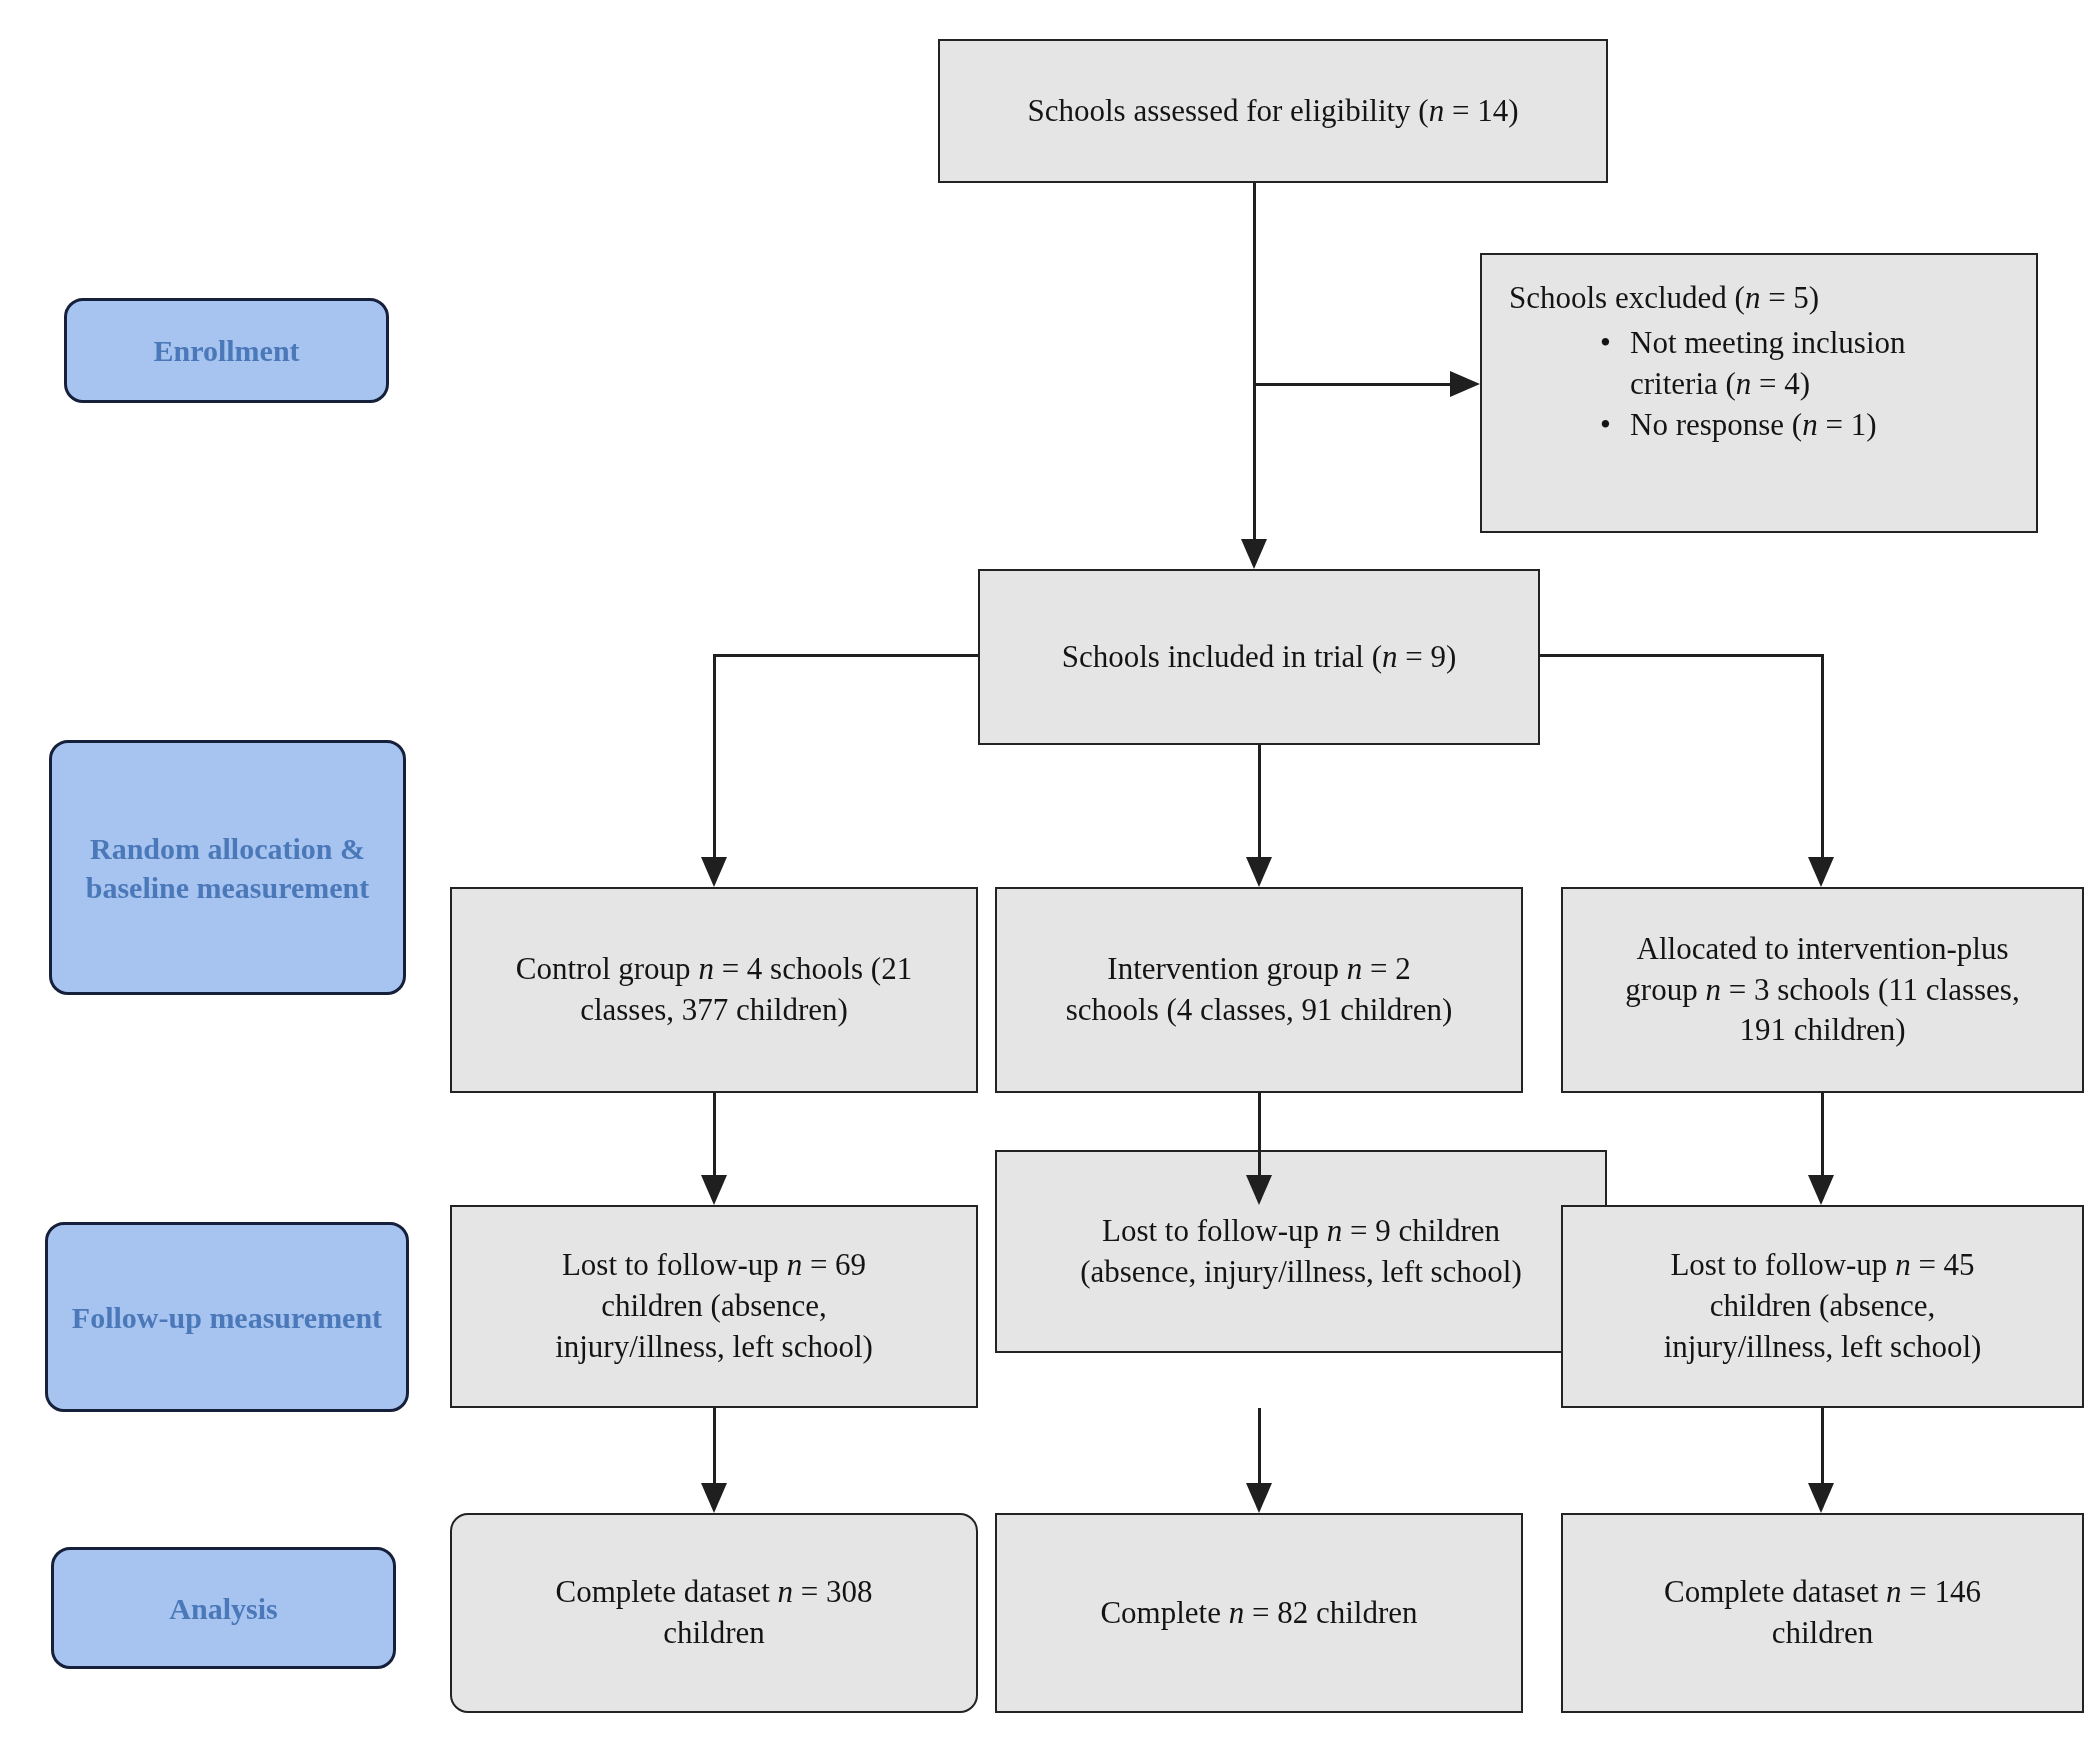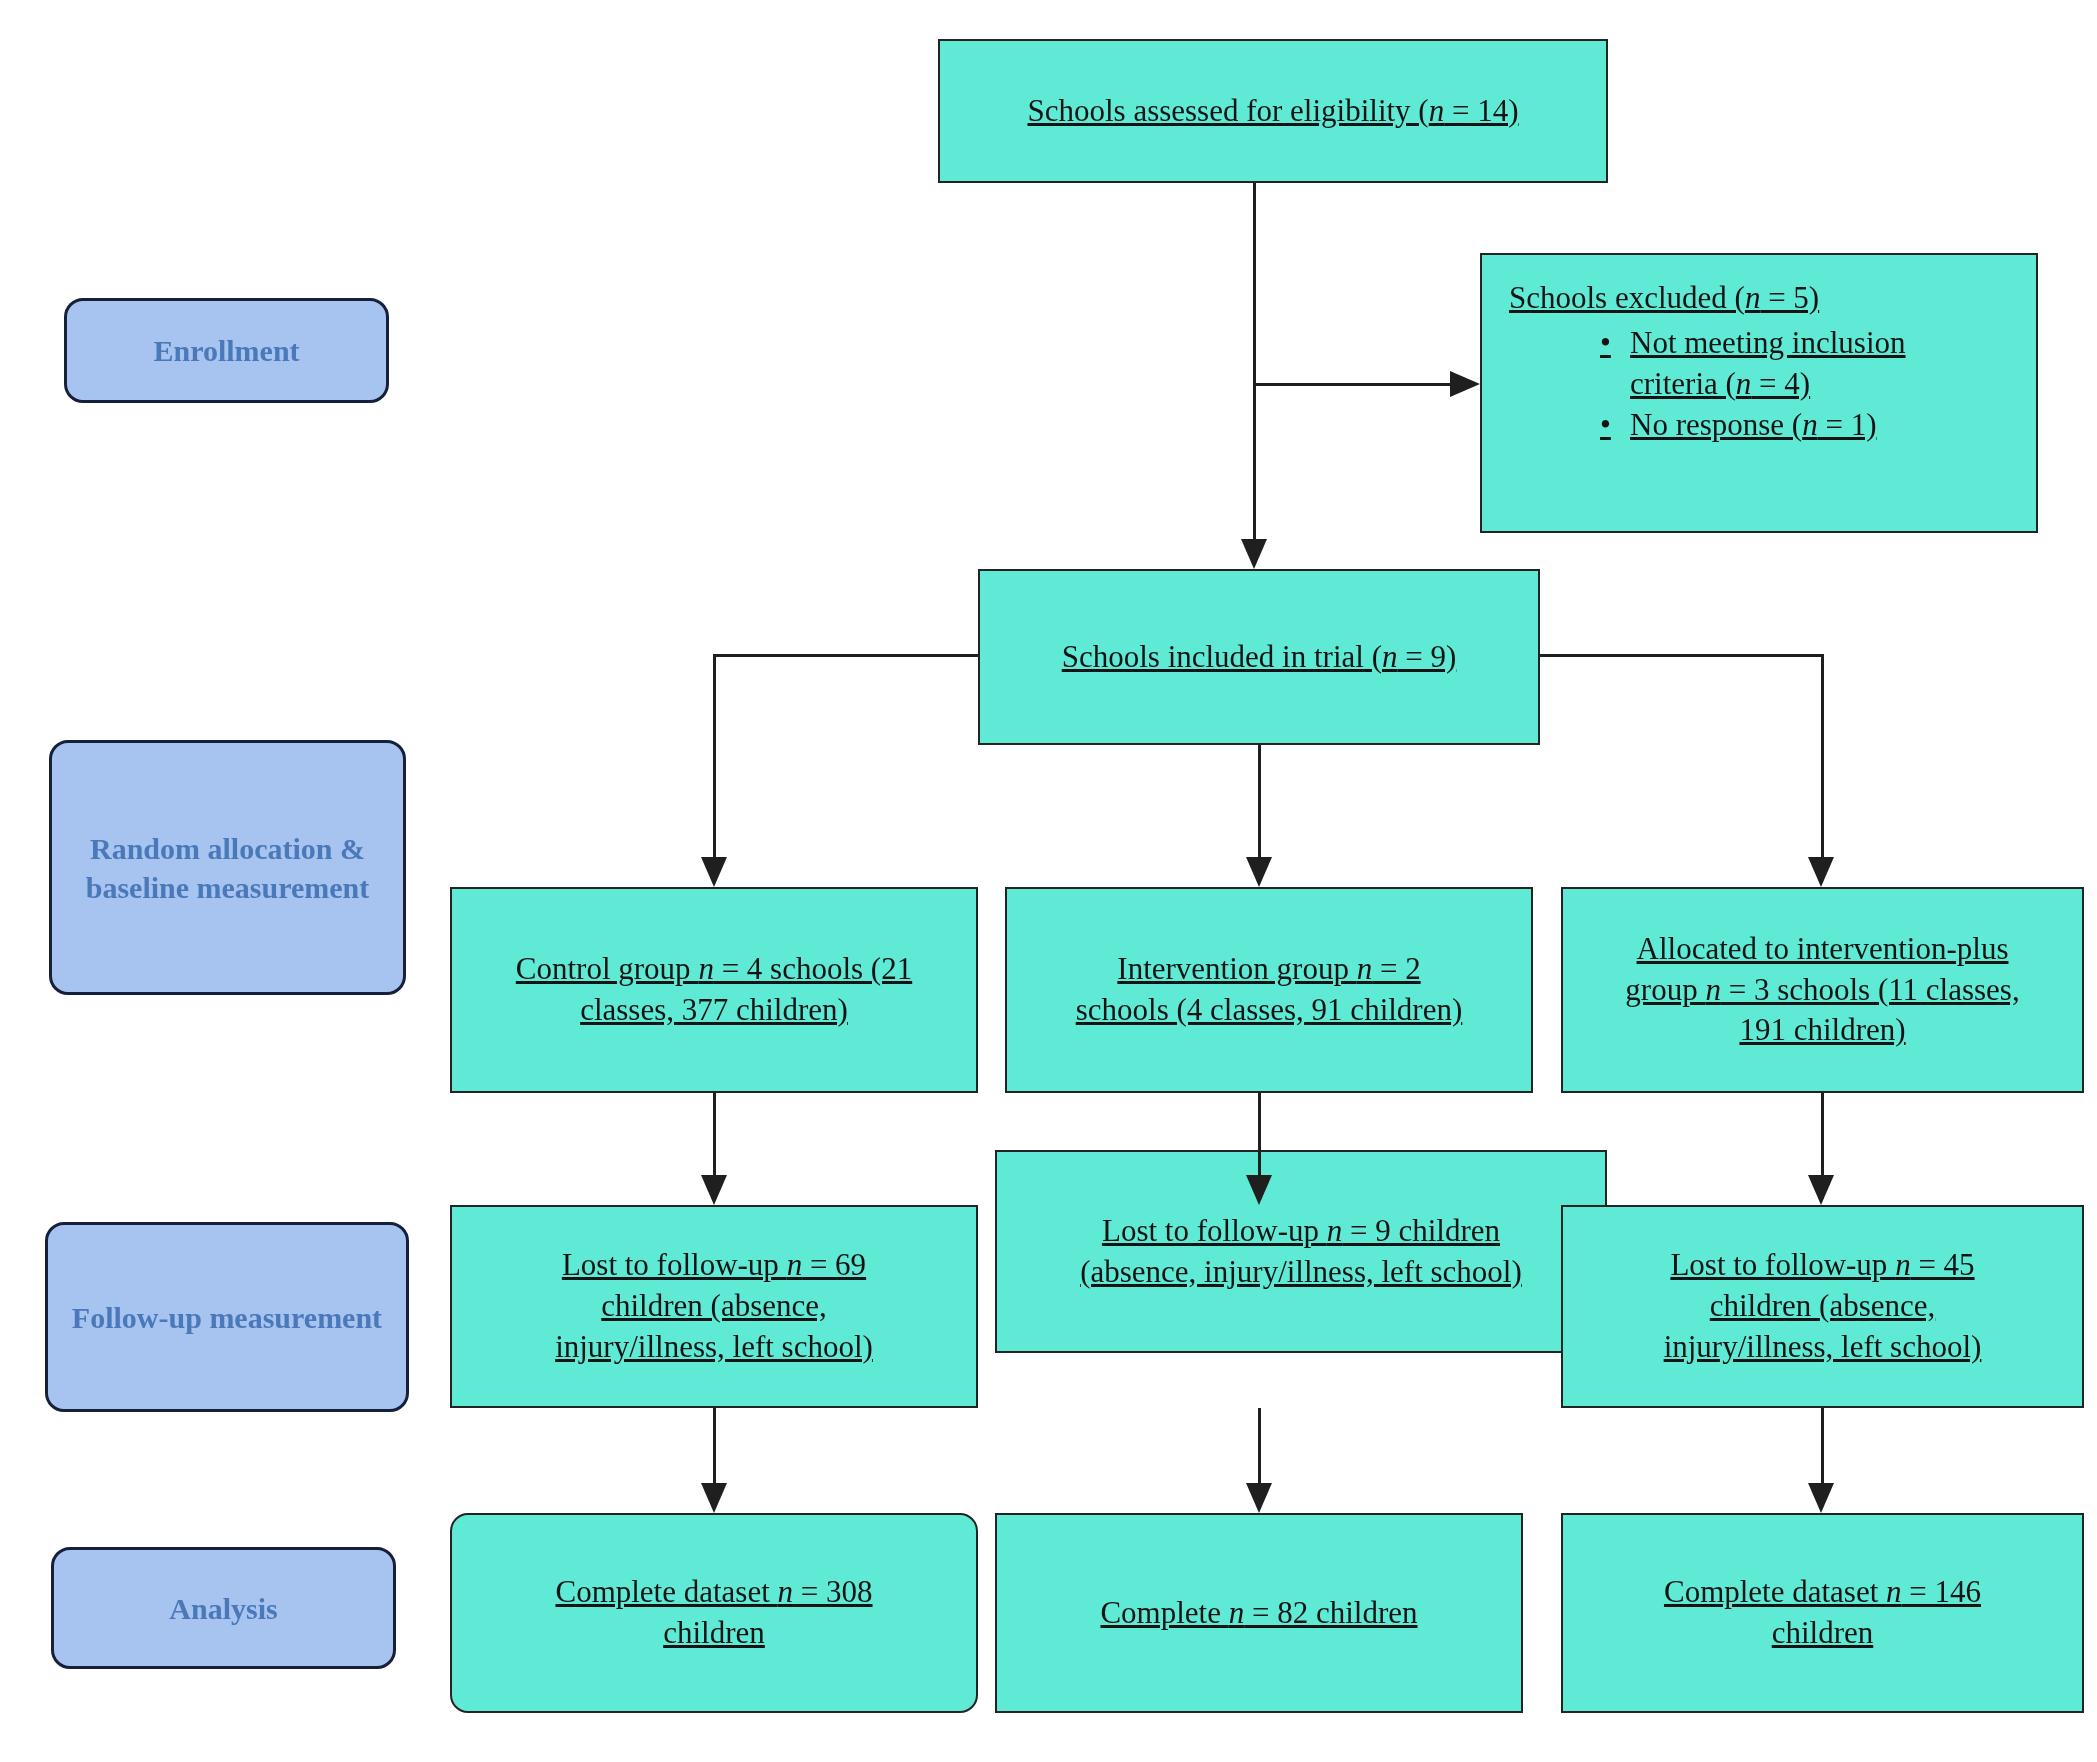--- a/index.html
+++ b/index.html
@@ -6,31 +6,30 @@
   .canvas{
     position:relative;
     width:2097px;
     height:1763px;
     background:#ffffff;
     font-family:"Liberation Serif","DejaVu Serif",serif;
     color:#111111;
   }
   .wbox{
     position:absolute;
-    background:#5eead4;
+    background:#e5e5e5;
     border:2.7px solid #232323;
     box-sizing:border-box;
     display:flex;
     align-items:center;
     justify-content:center;
     text-align:center;
     font-size:31px;
     line-height:1.32;
     color:#141414;
-    text-decoration:underline;
   }
   .stage{
     position:absolute;
     background:#a7c4f0;
     border:3.4px solid #16203a;
     border-radius:19px;
     box-sizing:border-box;
     display:flex;
     align-items:center;
     justify-content:center;
@@ -96,21 +95,21 @@
     </div>
   </div>
 
   <div class="wbox pad-inc" style="left:978px;top:569px;width:562px;height:176px;">
     <span>Schools included in trial (<i>n</i> = 9)</span>
   </div>
 
   <div class="wbox pad-tight" style="left:450px;top:887px;width:528px;height:206px;">
     <span>Control group <i>n</i> = 4 schools (21 classes, 377 children)</span>
   </div>
-  <div class="wbox pad-tight" style="left:995px;top:887px;width:528px;height:206px;margin-left:10px;">
+  <div class="wbox pad-tight" style="left:995px;top:887px;width:528px;height:206px;">
     <span>Intervention group <i>n</i> = 2 schools (4 classes, 91 children)</span>
   </div>
   <div class="wbox pad-tight" style="left:1561px;top:887px;width:523px;height:206px;">
     <span>Allocated to intervention-plus group <i>n</i> = 3 schools (11 classes, 191 children)</span>
   </div>
 
   <div class="wbox pad-tight" style="left:450px;top:1205px;width:528px;height:203px;">
     <span>Lost to follow-up <i>n</i> = 69 children (absence, injury/illness, left school)</span>
   </div>
   <div class="wbox pad-tight" style="left:995px;top:1150px;width:612px;height:203px;">

